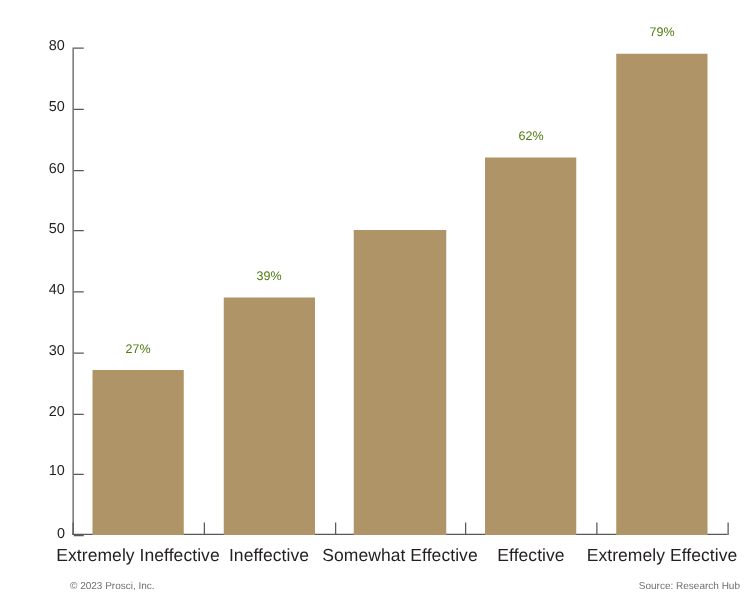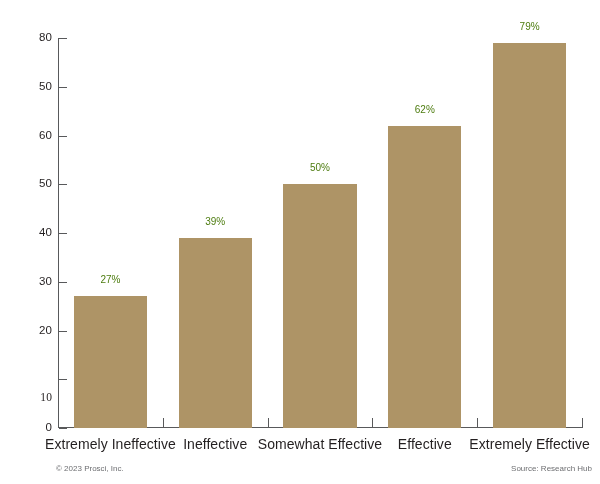--- a/index.html
+++ b/index.html
@@ -129,21 +129,21 @@
 
 <div id="figure">
 
   <div id="y-axis-line"></div>
   <div id="x-axis-line"></div>
 
   <div id="y-ticks">
       <div class="y-tick" style="top: 428px;"></div>
       <div class="y-tick-label" style="top: 428px;">0</div>
       <div class="y-tick" style="top: 379.25px;"></div>
-      <div class="y-tick-label" style="top: 398px; font-family: Liberation Serif, serif;">10</div>
+      <div class="y-tick-label" style="top: 378px;">10</div>
       <div class="y-tick" style="top: 330.5px;"></div>
       <div class="y-tick-label" style="top: 330.5px;">20</div>
       <div class="y-tick" style="top: 281.75px;"></div>
       <div class="y-tick-label" style="top: 281.75px;">30</div>
       <div class="y-tick" style="top: 233px;"></div>
       <div class="y-tick-label" style="top: 233px;">40</div>
       <div class="y-tick" style="top: 184.25px;"></div>
       <div class="y-tick-label" style="top: 184.25px;">50</div>
       <div class="y-tick" style="top: 135.5px;"></div>
       <div class="y-tick-label" style="top: 135.5px;">60</div>
@@ -175,16 +175,15 @@
       <div class="cat-label" style="left: 253.6px; width: 132.8px;">Somewhat Effective</div>
       <div class="cat-label" style="left: 358.4px; width: 132.8px;">Effective</div>
       <div class="cat-label" style="left: 463.2px; width: 132.8px;">Extremely Effective</div>
     </div>
 
   <div id="footer-left">© 2023 Prosci, Inc.</div>
   <div id="footer-right">Source: Research Hub</div>
 
 <div class="bar-value" style="left: 53.72px; width: 113.36px; top: 274.375px;">27%</div>
     <div class="bar-value" style="left: 158.52px; width: 113.36px; top: 215.875px;">39%</div>
-    <div class="bar-value" style="left: 263.32px; width: 113.36px; top: 162.25px;">50%</div>
     <div class="bar-value" style="left: 368.12px; width: 113.36px; top: 103.75px;">62%</div>
     <div class="bar-value" style="left: 472.92px; width: 113.36px; top: 20.875px;">79%</div>
   </div>
 
 </body></html>

